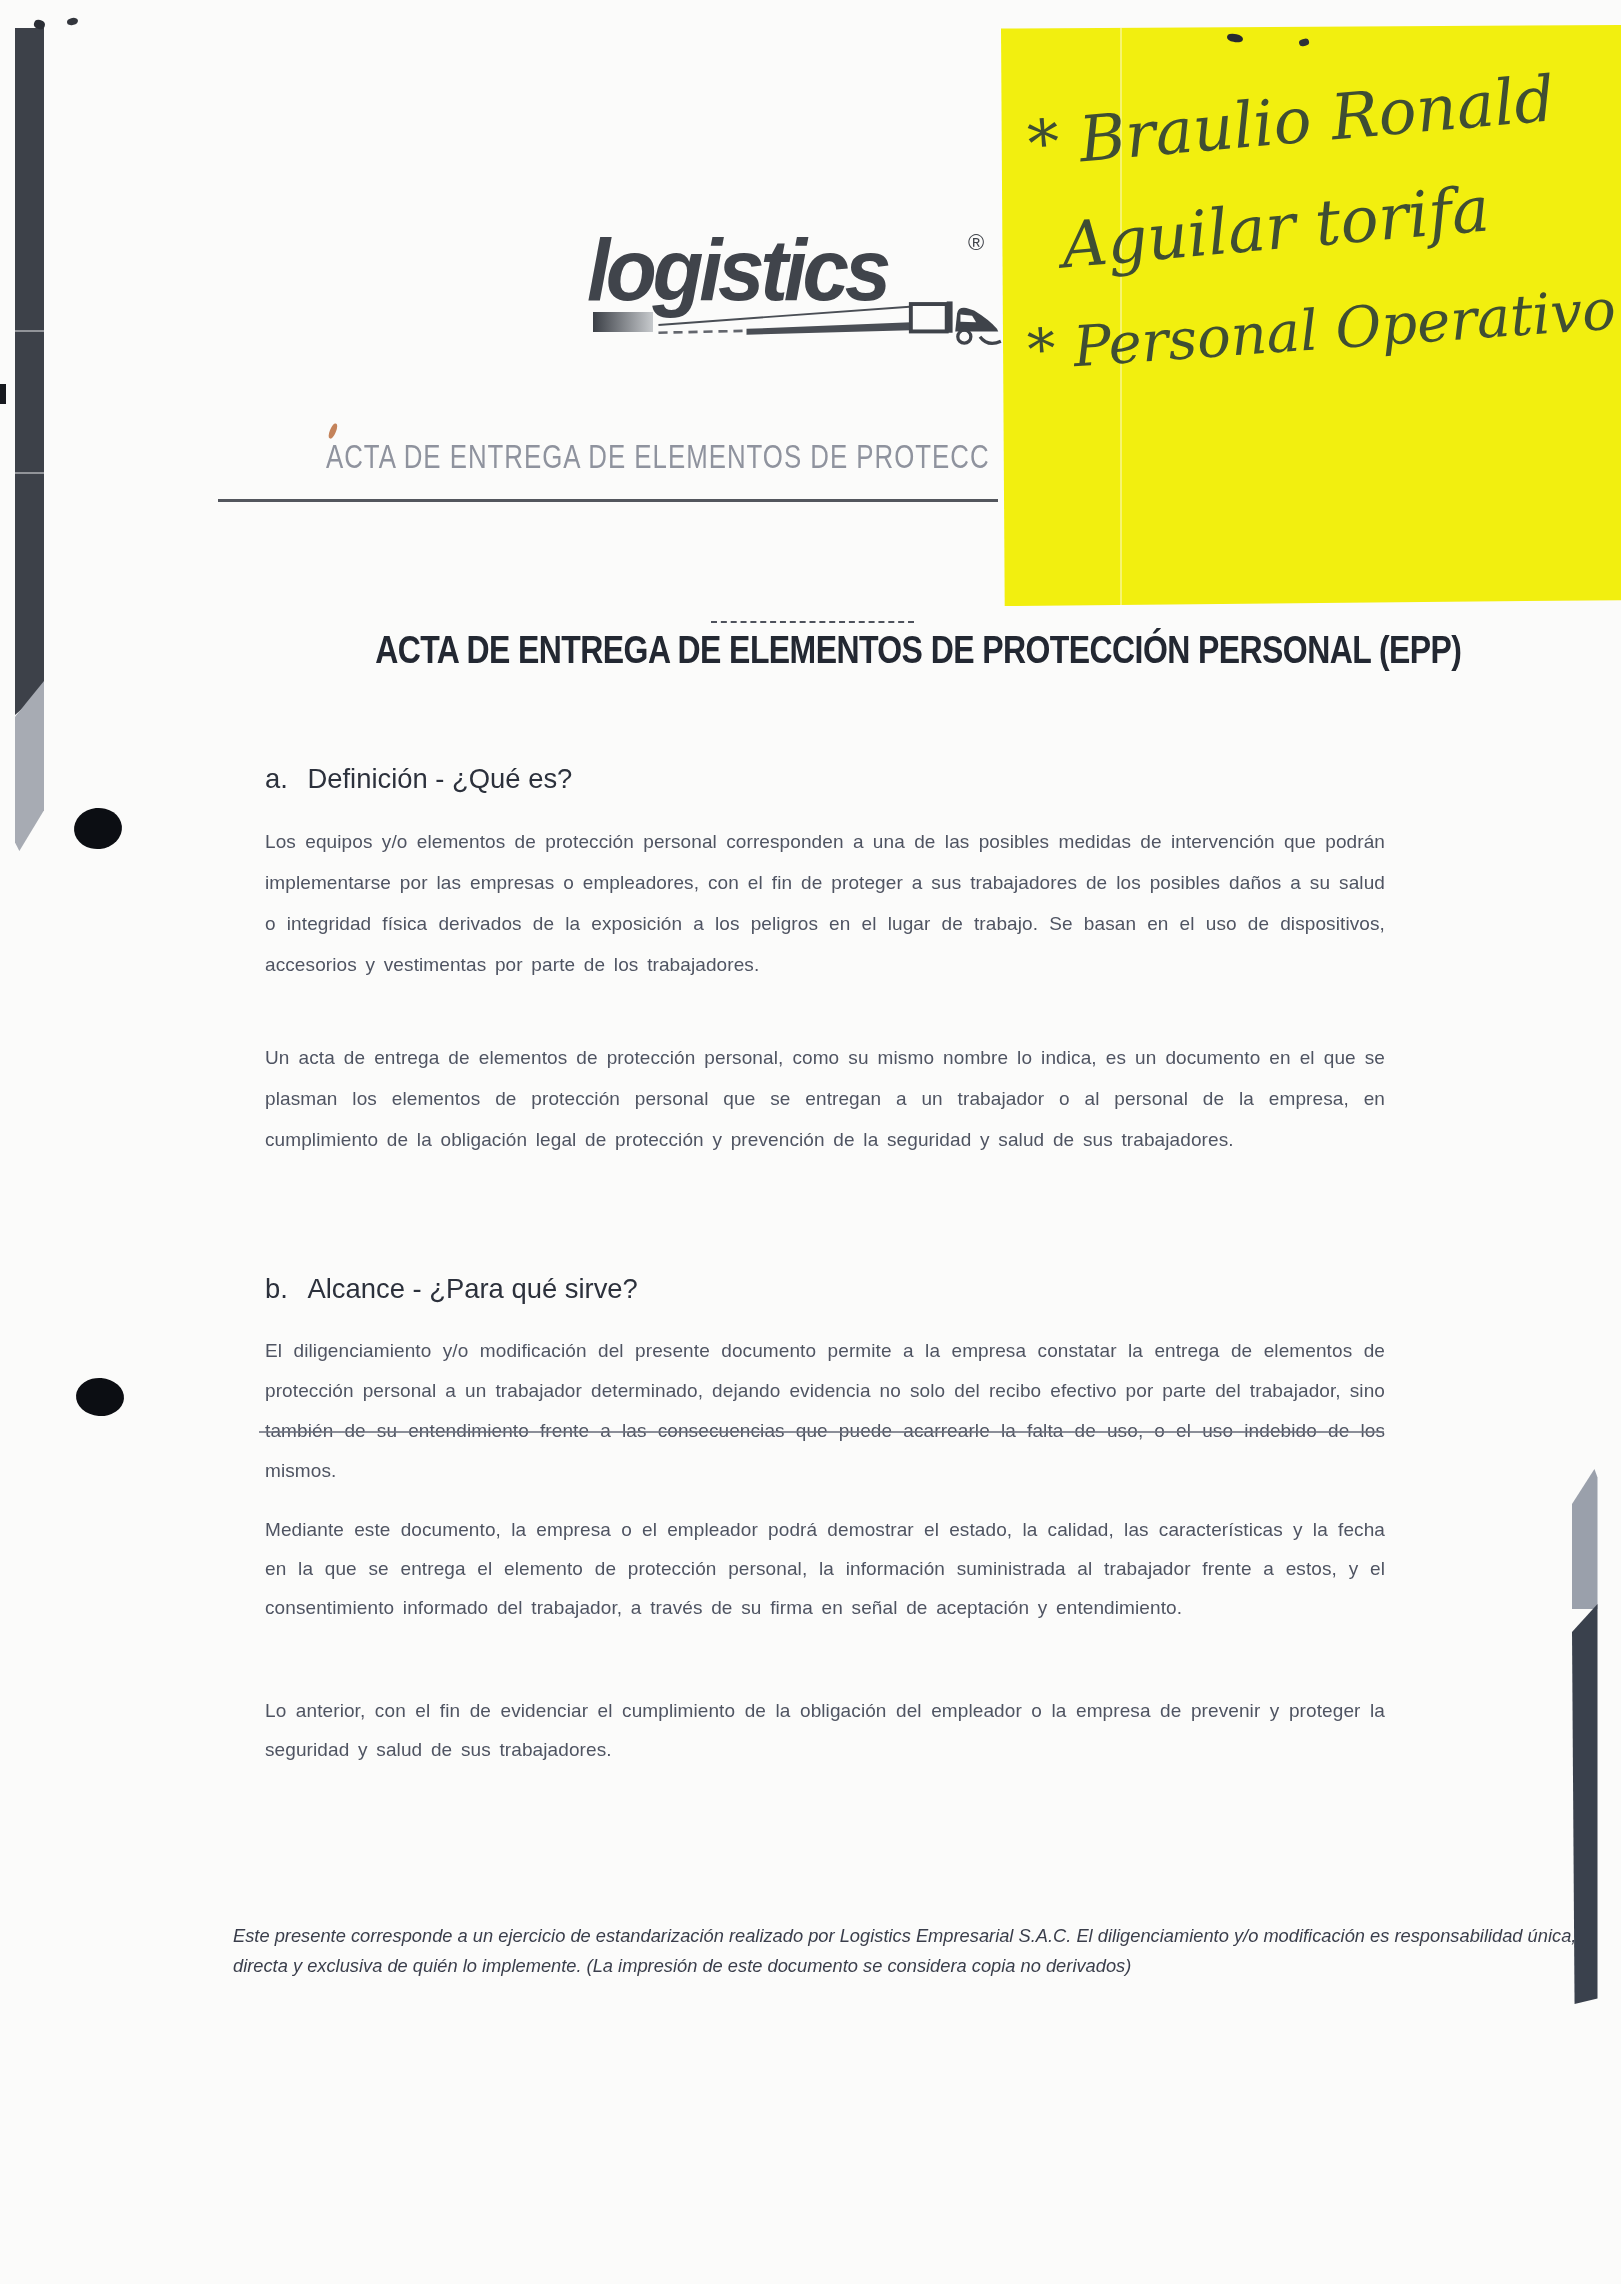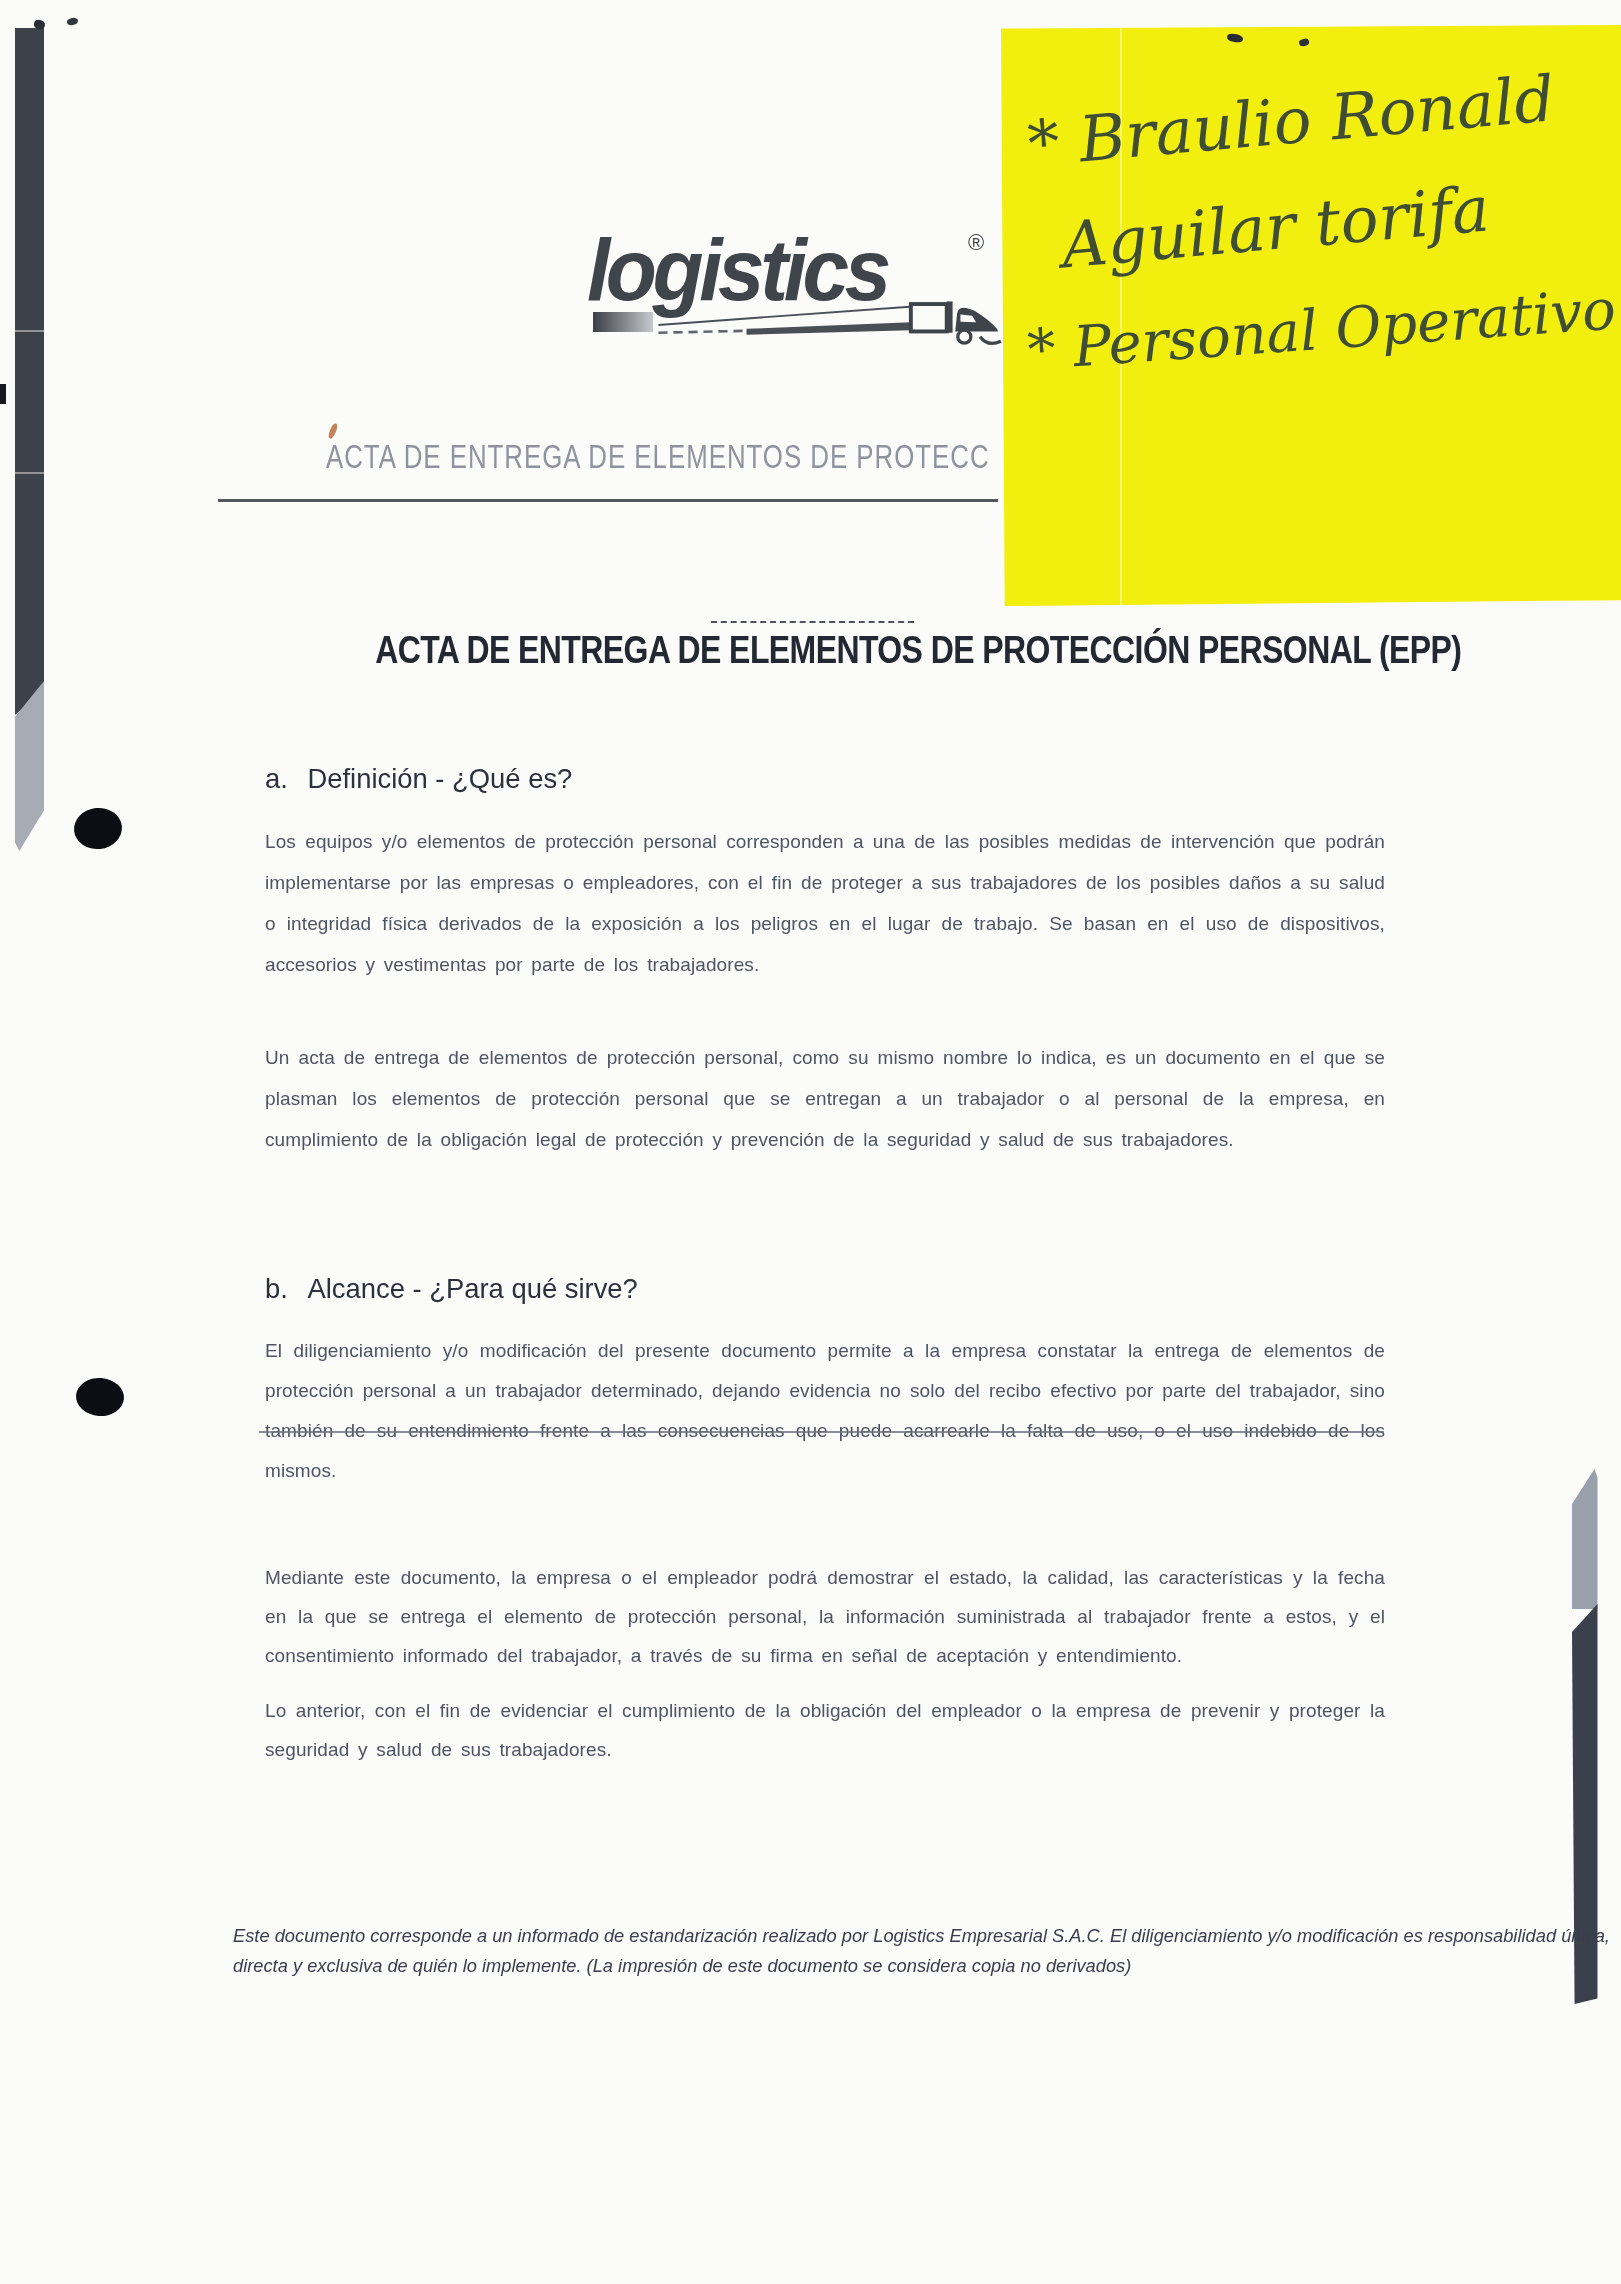--- a/index.html
+++ b/index.html
@@ -53,21 +53,21 @@
 
   
   .sec-head{display:flex;gap:19.6px;font-size:27.4px;color:#2c313c;z-index:2;}
   .a-head{left:265px;top:763px;}
   .b-head{left:265px;top:1273px;}
   .para{left:265px;width:1120px;font-size:19px;color:#4f5462;text-align:justify;
     word-spacing:3.3px;letter-spacing:0.1px;z-index:2;}
   .p1{top:821px;line-height:41px;}
   .p2{top:1037px;line-height:41px;}
   .p3{top:1331px;line-height:40px;}
-  .p4{top:1510px;line-height:39px;margin-top:48px;}
+  .p4{top:1510px;line-height:39px;}
   .p5{top:1691px;line-height:39px;}
   .strike-line{left:259px;top:1431px;width:1125px;height:2px;background:#6f7380;opacity:.8;z-index:3;}
 
   
   .footer-line{left:233px;font-size:18.3px;font-style:italic;color:#3a3e4b;white-space:nowrap;z-index:2;}
   .fl1{top:1925px;} .fl2{top:1955px;}
 
   
   .sticky-note{left:1001px;top:25px;width:621px;height:581px;background:#f2ef0f;z-index:5;
     clip-path:polygon(0 .6%,100% 0,100% 99%,.6% 100%);}
@@ -127,21 +127,21 @@
 
   <div class="abs sec-head b-head">
     <span>b.</span>
     <span>Alcance - ¿Para qué sirve?</span>
   </div>
   <div class="abs para p3">El diligenciamiento y/o modificación del presente documento permite a la empresa constatar la entrega de elementos de protección personal a un trabajador determinado, dejando evidencia no solo del recibo efectivo por parte del trabajador, sino también de su entendimiento frente a las consecuencias que puede acarrearle la falta de uso, o el uso indebido de los mismos.</div>
   <div class="abs strike-line"></div>
   <div class="abs para p4">Mediante este documento, la empresa o el empleador podrá demostrar el estado, la calidad, las características y la fecha en la que se entrega el elemento de protección personal, la información suministrada al trabajador frente a estos, y el consentimiento informado del trabajador, a través de su firma en señal de aceptación y entendimiento.</div>
   <div class="abs para p5">Lo anterior, con el fin de evidenciar el cumplimiento de la obligación del empleador o la empresa de prevenir y proteger la seguridad y salud de sus trabajadores.</div>
 
-  <div class="abs footer-line fl1">Este documento corresponde a un informado de estandarización realizado por Logistics Empresarial S.A.C. El diligenciamiento y/o modificación es responsabilidad única,</div>
+  <div class="abs footer-line fl1">Este presente corresponde a un ejercicio de estandarización realizado por Logistics Empresarial S.A.C. El diligenciamiento y/o modificación es responsabilidad única,</div>
   <div class="abs footer-line fl2">directa y exclusiva de quién lo implemente. (La impresión de este documento se considera copia no derivados)</div>
 
   <div class="abs sticky-note">
     <div class="note-fold"></div>
     <div class="hw hw1">* Braulio Ronald</div>
     <div class="hw hw2">Aguilar torifa</div>
     <div class="hw hw3">* Personal Operativo</div>
   </div>
   <div class="abs speck note-speck1"></div>
   <div class="abs speck note-speck2"></div>

